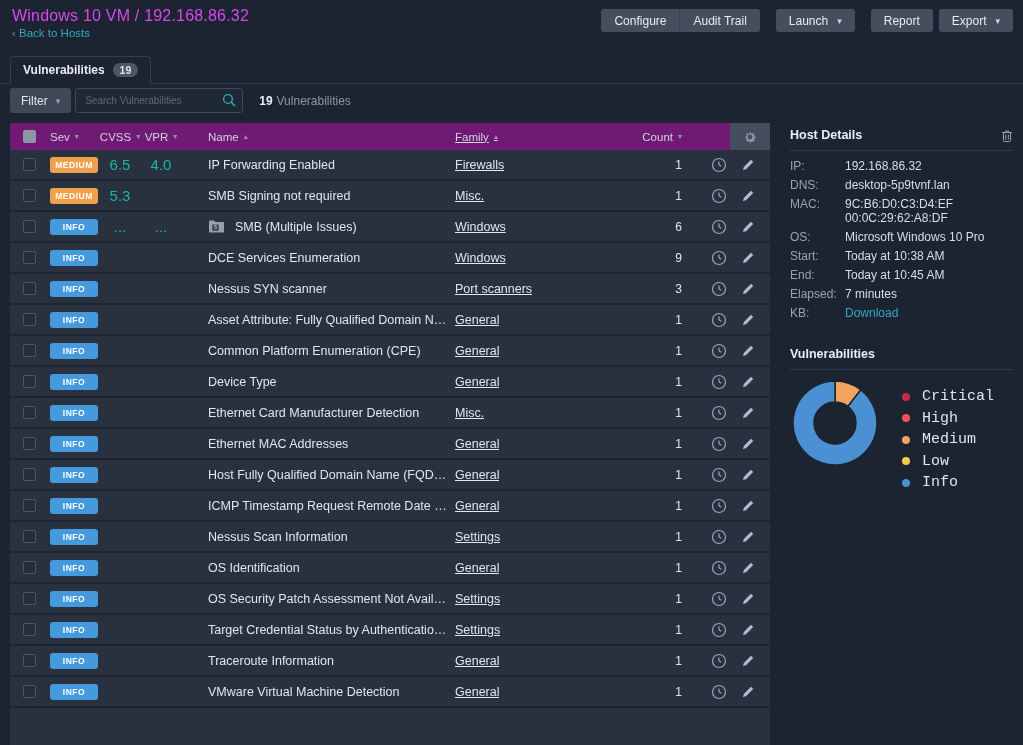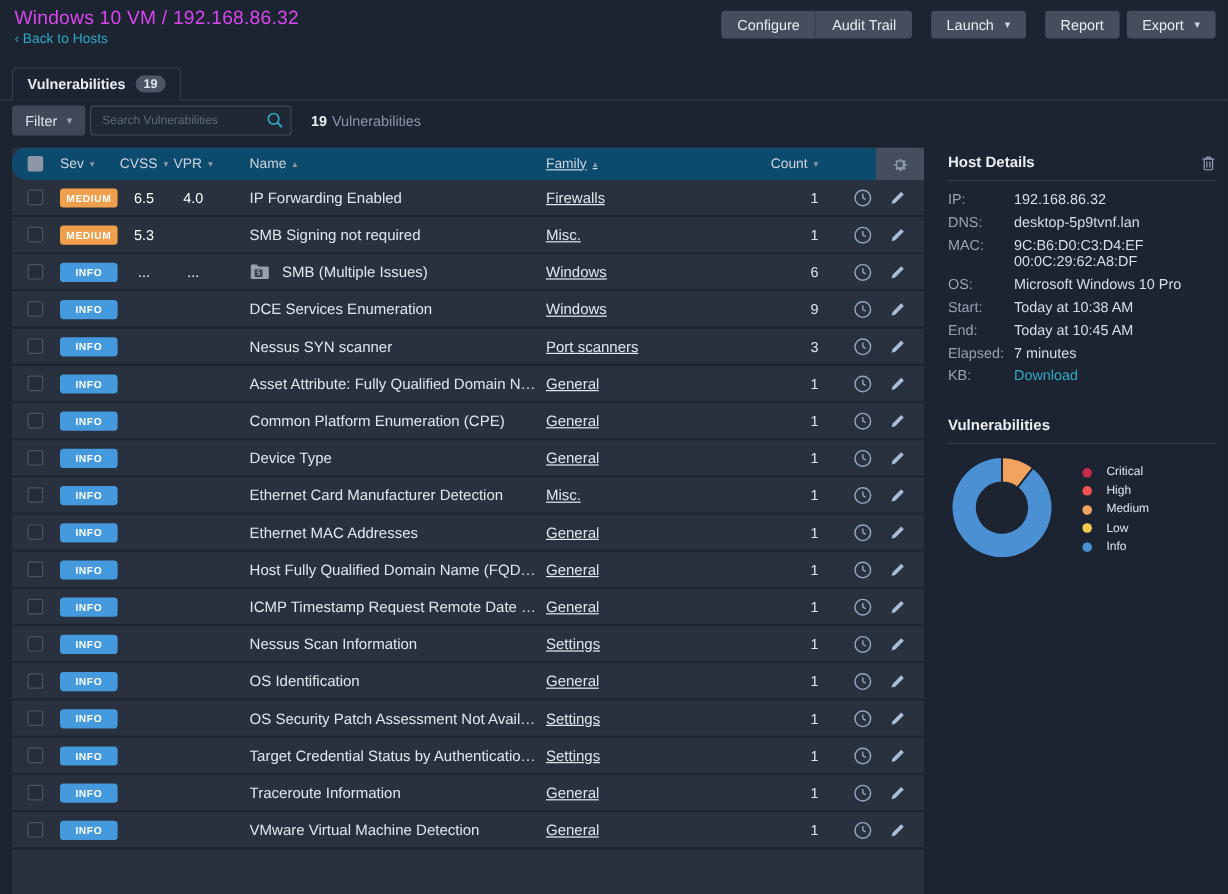--- a/index.html
+++ b/index.html
@@ -45,21 +45,21 @@
     width:100%; height:100%; background:#1f2835; border:1px solid #3e4856; border-radius:3px;
     color:#cdd5df; font-size:10px; padding:0 28px 0 9px; outline:none;
     font-family:"Liberation Sans","DejaVu Sans",sans-serif;
   }
   .search-box input::placeholder { color:#5e6a79; }
   .search-icon { position:absolute; right:7px; top:5px; width:14px; height:14px; cursor:pointer; }
   .result-count { margin-left:16px; color:#8d99a8; }
   .result-count b { color:#e9edf2; margin-right:4px; }
   
   .vuln-table { position:absolute; top:123px; left:10px; width:760px; bottom:0; overflow:hidden; background:#29313f; }
-  .thead { display:flex; align-items:flex-end; height:27px; background:#0c4a6e; color:#cdd5df; font-size:11.5px;border-radius:12px; }
+  .thead { display:flex; align-items:flex-end; height:27px; background:#701a75; color:#cdd5df; font-size:11.5px; }
   .trow { display:flex; align-items:center; height:31px; border-bottom:2px solid #1d2532; background:#29313f; cursor:pointer; }
   .cell { display:flex; align-items:center; height:100%; }
   .c-check { width:32px; padding-left:13px; }
   .c-sev { width:58px; padding-left:8px; }
   .c-cvss { width:40px; justify-content:center; }
   .c-vpr { width:42px; justify-content:center; }
   .c-name { flex:1; padding-left:26px; min-width:0; }
   .c-family { width:195px; padding-left:8px;text-decoration:underline; }
   .c-count { width:40px; justify-content:flex-end; }
   .c-actions { width:88px; justify-content:space-evenly; padding-left:14px; }
@@ -67,38 +67,38 @@
   .gear-cell { width:40px; height:27px; background:#454e5c; display:flex; align-items:center; justify-content:center; cursor:pointer; }
   .sort-caret { font-size:8px; color:#8d99a8; margin-left:5px; }
   .checkbox { width:13px; height:13px; border:1px solid #4b5563; background:#242d3a; border-radius:2px; cursor:pointer; }
   .checkbox.head { background:#8d97a6; border-color:#8d97a6; }
   .badge {
     width:48px; height:16px; border-radius:3px; display:inline-flex; align-items:center; justify-content:center;
     font-size:8.5px; font-weight:bold; color:#fff; letter-spacing:.5px;
   }
   .name-text, .family-text { font-size:12.5px; color:#e1e6ed; white-space:nowrap; overflow:hidden; text-overflow:ellipsis; }
   .count-text { font-size:12px; color:#e1e6ed; }
-  .num-text { font-size:12px; color:#ffffff; }
+  .num-text { font-size:15px; color:#14b8a6; }
   .group-icon { margin-right:10px; flex:none; }
   .row-icon { cursor:pointer; display:inline-flex; }
   
   .sidebar { position:absolute; top:123px; left:790px; width:223px; bottom:0; }
   .panel-title-row { display:flex; align-items:center; justify-content:space-between; height:24px; }
   .panel-title { font-size:12.5px; font-weight:bold; color:#e9edf2; }
   .divider { border-bottom:1px solid #323d4b; margin:3px 0 8px 0; }
   .hd-field { display:flex; margin-bottom:5px; line-height:14px; }
   .hd-label { width:55px; color:#97a3b1; flex:none; }
   .hd-value { color:#d7dee7; }
   .hd-link { color:#31a8c2; cursor:pointer; }
   .vuln-panel-title { margin-top:22px; }
   .chart-wrap { display:flex; margin-top:8px; }
   .legend { margin-left:22px; margin-top:10px; }
   .legend-item { display:flex; align-items:center; margin-bottom:4.5px; }
   .legend-dot { width:8px; height:8px; border-radius:50%; margin-right:12px; flex:none; }
-  .legend-label { font-size:10px; color:#dfe5ec; }
+  .legend-label { font-size:15px; color:#dfe5ec;font-family:Liberation Mono, monospace; }
 </style>
 </head>
 <body>
 
 <div class="page-header">
   <div class="page-title">Windows 10 VM / 192.168.86.32</div>
   <div class="back-link">‹ Back to Hosts</div>
   <div class="hdr-buttons">
     <span class="btn-group">
       <span class="btn">Configure</span>

